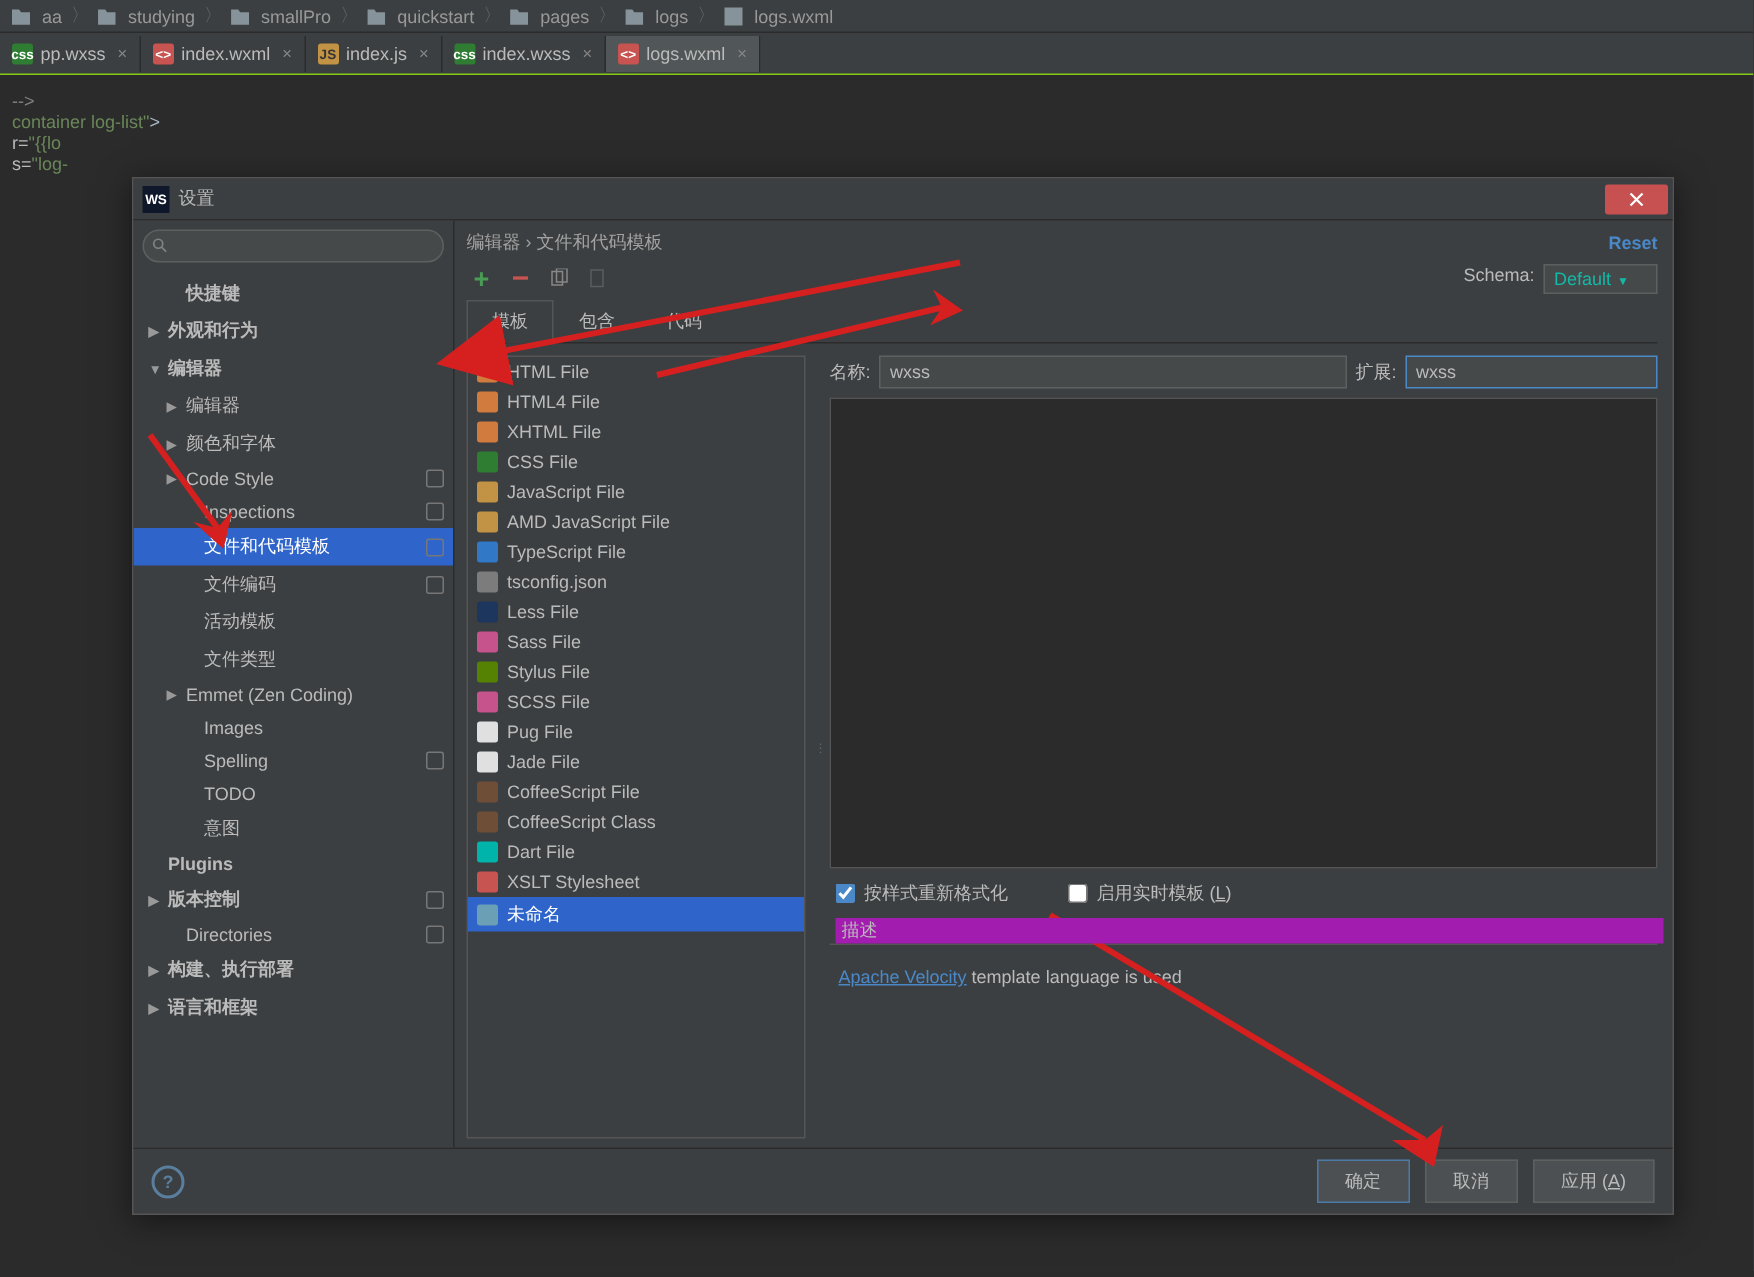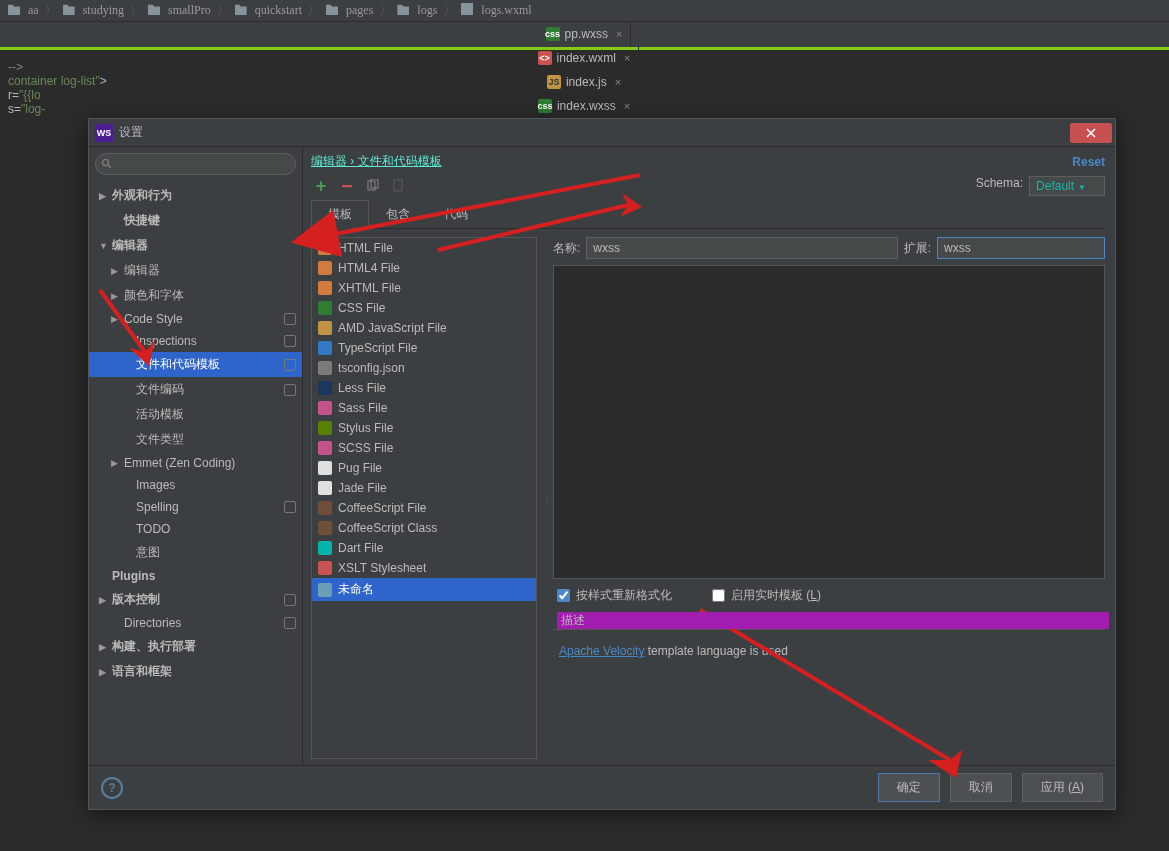--- a/index.html
+++ b/index.html
@@ -1,45 +1,45 @@
 <!DOCTYPE html>
 <html><head>
 <meta charset="utf-8">
 <style>
 * { margin: 0; padding: 0; box-sizing: border-box; font-family: "Microsoft YaHei", Arial, sans-serif; font-size: 12px; }
 body { background: #2b2b2b; color: #bbbbbb; overflow: hidden; width: 1169px; height: 851px; position: relative; }
 
 
 .breadcrumb { height: 22px; background: #3c3f41; display: flex; align-items: center; padding: 0 4px; color: #999; border-bottom: 1px solid #2b2b2b; }
-.breadcrumb span { margin: 0 2px; display: flex; gap: 4px; font-family: Liberation Serif, serif; }
+.breadcrumb span { margin: 0 2px; display: flex; align-items: center; gap: 4px; }
 .breadcrumb .sep { color: #666; }
 .bc-icon { width: 12px; height: 12px; display: inline-block; }
 .folder-i { background: #87939a; clip-path: polygon(0 15%, 40% 15%, 50% 30%, 100% 30%, 100% 100%, 0 100%); }
 .file-i { background: #87939a; }
 
 
-.tabbar { height: 28px; background: #3c3f41; display: flex; align-items: center; padding-left: 0; border-bottom: 3px solid #84cc16; flex-direction: column; }
+.tabbar { height: 28px; background: #3c3f41; display: flex; align-items: center; padding-left: 0; border-bottom: 1px solid #84cc16; }
 .tab { padding: 5px 8px 5px 8px; color: #bbbbbb; display: flex; align-items: center; gap: 5px; border-right: 1px solid #2b2b2b; position: relative; }
 .tab.active { background: #515658; }
 .tab .x { color: #888; margin-left: 3px; font-size: 11px; }
 .tab-icon { width: 14px; height: 14px; font-size: 9px; font-weight: bold; display: flex; align-items: center; justify-content: center; border-radius: 2px; }
 .i-css { background: #2e7d32; color: #fff; }
 .i-wxml { background: #c75450; color: #fff; }
 .i-js { background: #c29344; color: #333; }
 
 
 .editor-area { padding: 10px 8px; font-family: Consolas, monospace; font-size: 13px; color: #a9b7c6; }
 .editor-area .comment { color: #808080; }
 .editor-area .attr { color: #bababa; }
 .editor-area .string { color: #6a8759; }
 
 
 .dialog { position: absolute; top: 118px; left: 88px; width: 1028px; height: 692px; background: #3c3f41; border: 1px solid #555; box-shadow: 0 4px 20px rgba(0,0,0,.5); }
 .titlebar { height: 28px; background: #3c3f41; display: flex; align-items: center; padding: 0 0 0 6px; border-bottom: 1px solid #2b2b2b; }
-.ws-logo { width: 18px; height: 18px; background: #4c1d95; color: #fff; font-size: 9px; font-weight: bold; display: flex; align-items: center; justify-content: center; margin-right: 6px; }
+.ws-logo { width: 18px; height: 18px; background: #0f172a; color: #fff; font-size: 9px; font-weight: bold; display: flex; align-items: center; justify-content: center; margin-right: 6px; }
 .title { color: #bbbbbb; font-size: 12px; }
 .close-btn { margin-left: auto; width: 42px; height: 20px; margin-right: 3px; margin-top: 0px; background: #c75050; display: flex; align-items: center; justify-content: center; border-radius: 2px; }
 .close-btn svg { width: 10px; height: 10px; }
 
 .dlg-body { display: flex; height: 618px; }
 
 
 .sidebar { width: 214px; background: #3c3f41; border-right: 1px solid #2b2b2b; display: flex; flex-direction: column; }
 .search-wrap { padding: 6px; }
 .search-input { width: 100%; height: 22px; background: #45494a; border: 1px solid #5e6060; border-radius: 12px; color: #bbb; padding: 0 22px; }
@@ -52,21 +52,21 @@
 .tree-item .arrow { width: 8px; color: #999; font-size: 9px; }
 .tree-item .arrow.down::before { content: "▼"; }
 .tree-item .arrow.right::before { content: "▶"; }
 .tree-item .badge { margin-left: auto; width: 12px; height: 12px; border: 1px solid #777; border-radius: 2px; font-size: 8px; display: flex; align-items: center; justify-content: center; }
 .ind1 { padding-left: 22px; }
 .ind2 { padding-left: 34px; }
 
 
 .rpane { flex: 1; display: flex; flex-direction: column; padding: 6px 10px 6px 8px; }
 .crumb-row { display: flex; align-items: center; color: #bbbbbb; padding-bottom: 6px; }
-.crumb-row .breadcrumb-text { color: #5eead4; text-decoration: underline; }
+.crumb-row .breadcrumb-text { color: #a3a3a3; }
 .crumb-row .reset { margin-left: auto; color: #4a88c7; font-weight: bold; }
 
 .toolbar-row { display: flex; align-items: center; gap: 6px; padding-bottom: 4px; }
 .tool-btn { width: 20px; height: 20px; display: flex; align-items: center; justify-content: center; }
 .plus { color: #499c54; font-size: 18px; font-weight: bold; }
 .minus { color: #c75450; font-size: 20px; font-weight: bold; }
 .schema-wrap { margin-left: auto; display: flex; align-items: flex-start; gap: 6px; }
 .schema-select { background: #45494a; border: 1px solid #5e6060; color: #14b8a6; padding: 2px 18px 2px 6px; position: relative; }
 .schema-select::after { content: "▼"; font-size: 8px; margin-left: 4px; }
 
@@ -200,27 +200,27 @@
 
     <div class="sidebar">
       <div class="search-wrap">
         <svg class="glass" viewBox="0 0 16 16">
             <circle cx="6" cy="6" r="4" fill="none" stroke="#aaa" stroke-width="1.5"></circle>
             <line x1="9" y1="9" x2="13" y2="13" stroke="#aaa" stroke-width="1.5"></line>
           </svg>
         <input class="search-input" style="">
       </div>
       <div class="tree" id="tree">
+          <div class="tree-item ind1 bold">
+            <span class="arrow "></span>
+            <span>快捷键</span>
+          </div>
           <div class="tree-item  bold">
             <span class="arrow right"></span>
             <span>外观和行为</span>
-          </div>
-          <div class="tree-item ind1 bold">
-            <span class="arrow "></span>
-            <span>快捷键</span>
           </div>
           <div class="tree-item  bold">
             <span class="arrow down"></span>
             <span>编辑器</span>
           </div>
           <div class="tree-item ind1">
             <span class="arrow right"></span>
             <span>编辑器</span>
           </div>
           <div class="tree-item ind1">
@@ -343,20 +343,24 @@
               <span class="ft-icon h4"></span>
               <span>HTML4 File</span>
             </div>
             <div class="tlist-item">
               <span class="ft-icon xhtml"></span>
               <span>XHTML File</span>
             </div>
             <div class="tlist-item">
               <span class="ft-icon css"></span>
               <span>CSS File</span>
+            </div>
+            <div class="tlist-item">
+              <span class="ft-icon js"></span>
+              <span>JavaScript File</span>
             </div>
             <div class="tlist-item">
               <span class="ft-icon js"></span>
               <span>AMD JavaScript File</span>
             </div>
             <div class="tlist-item">
               <span class="ft-icon ts"></span>
               <span>TypeScript File</span>
             </div>
             <div class="tlist-item">

